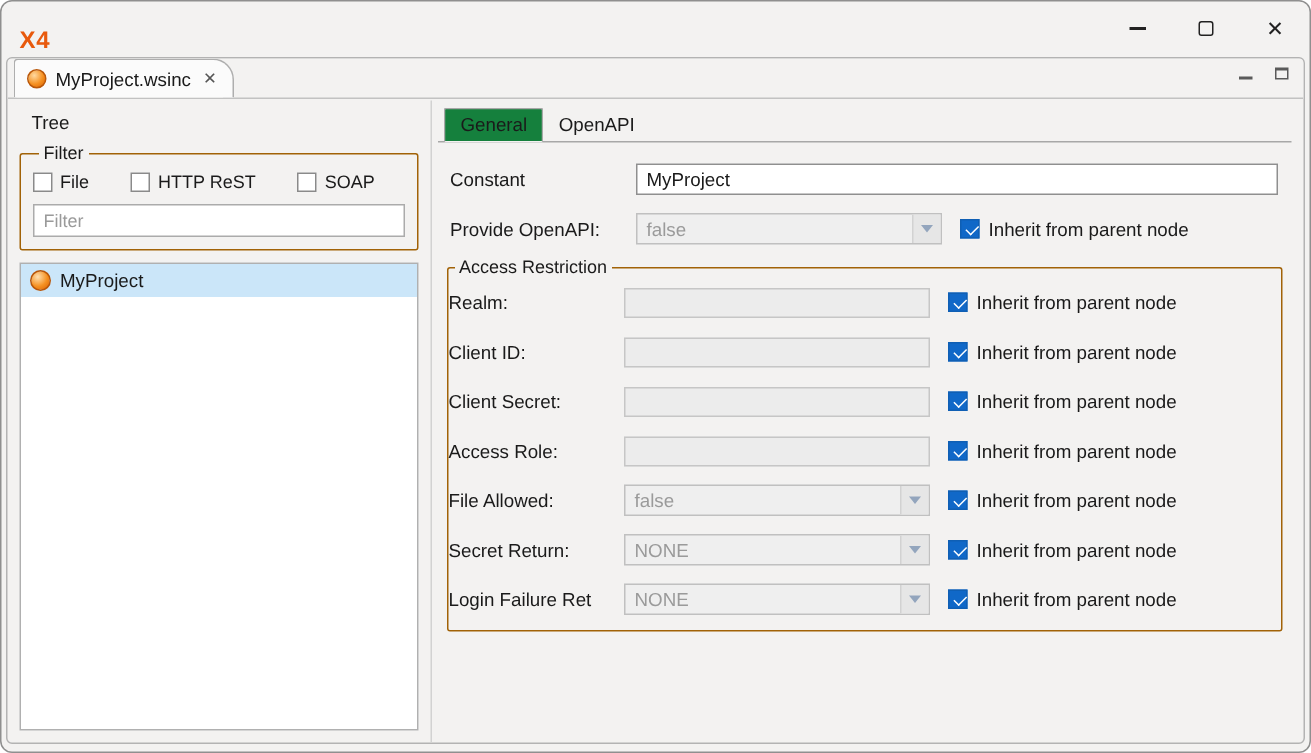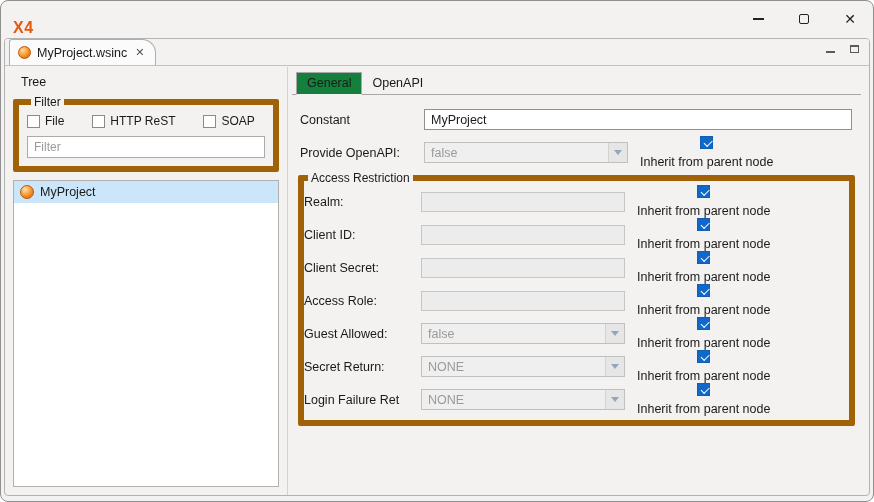--- a/index.html
+++ b/index.html
@@ -40,21 +40,21 @@
   .vc { width:14px; height:12px; display:flex; align-items:center; justify-content:center; }
   .vc .minbar { width:9px; height:1.5px; background:#5a5a5a; margin-top:6px; }
   .vc .maxbox { width:9px; height:8px; border:1.2px solid #5a5a5a; border-top-width:2.5px; }
 
   
   .content { position:absolute; left:0; right:0; top:28px; bottom:0; display:flex; }
 
   
   .left { width:282px; padding:6px 8px 8px 8px; display:flex; flex-direction:column; }
   .tree-title { font-size:12.5px; color:#1a1a1a; margin:2px 0 6px 8px; }
-  fieldset { border:6px solid #a16207; border-radius:2px; }
+  fieldset { border:1px solid #a16207; border-radius:2px; }
   legend { font-size:12px; color:#1a1a1a; padding:0 3px; margin-left:4px; }
   .filter-group { padding:3px 8px 8px 8px; }
   .cb-row { display:flex; gap:28px; align-items:center; margin:2px 0 8px 0; }
   .cb-item { display:flex; align-items:center; gap:5px; font-size:12px; color:#1a1a1a; cursor:default; }
   .checkbox { width:13px; height:13px; border:1px solid #8a8a8a; background:#fff; position:relative; flex:0 0 auto; }
   .checkbox.checked { background:#1068c8; border-color:#0f5fb4; }
   .checkbox.checked::after {
     content:""; position:absolute; left:2.5px; top:3px; width:7px; height:3.5px;
     border-left:1.8px solid #fff; border-bottom:1.8px solid #fff; transform:rotate(-45deg);
   }
@@ -76,21 +76,21 @@
   .rtab.active { background:#15803d; border:1px solid #a8a8a8; border-bottom:1px solid #f3f2f1; margin-bottom:-1px; border-radius:1px 1px 0 0; }
   .form { padding:8px 6px 0 8px; flex:1; }
   .row { display:flex; align-items:center; height:33px; }
   .lbl { width:124px; font-size:12.5px; color:#1a1a1a; flex:0 0 auto; }
   .text-input { width:428px; height:21px; border:1px solid #8f8f8f; background:#fff; font-size:12.5px; padding:1px 6px; font-family:"Liberation Sans",sans-serif; color:#1a1a1a; }
   .dis-input { width:204px; height:20px; border:1px solid #c6c6c6; background:#ececec; font-size:12.5px; padding:1px 6px; color:#8f8f8f; font-family:"Liberation Sans",sans-serif; }
   .select { width:204px; height:21px; border:1px solid #c0c0c0; background:#efefef; display:flex; align-items:center; color:#9a9a9a; font-size:12.5px; cursor:default; }
   .select .val { flex:1; padding:0 6px; overflow:hidden; white-space:nowrap; }
   .select .arrow-zone { width:19px; height:100%; display:flex; align-items:center; justify-content:center; background:#e6e6e6; border-left:1px solid #d2d2d2; }
   .tri { width:0; height:0; border-left:4px solid transparent; border-right:4px solid transparent; border-top:5px solid #93a5bd; }
-  .inherit { display:flex; align-items:center; gap:6px; margin-left:12px; font-size:12.5px; color:#1a1a1a; cursor:default;flex-direction:column; }
+  .inherit { display:flex; align-items:center; gap:6px; margin-left:12px; font-size:12.5px; color:#1a1a1a; cursor:default; }
   .ar-group { margin:2px 0 0 -2px; padding:0 8px 4px 0; }
   .ar-group .lbl { width:117px; }
 </style>
 </head>
 <body>
 
 <div class="window">
 
   <div class="titlebar">
     <span class="logo">X4</span>
@@ -216,21 +216,21 @@
             <div class="row">
               <span class="lbl">Access Role:</span>
               <input class="dis-input" disabled="" value="" style="">
               <div class="inherit">
                 <span class="checkbox checked"></span>
                 <span>Inherit from parent node</span>
               </div>
             </div>
 
             <div class="row">
-              <span class="lbl">Guest Allowed:</span>
+              <span class="lbl">File Allowed:</span>
               <div class="select">
                 <span class="val">false</span>
                 <span class="arrow-zone">
                     <span class="tri"></span>
                   </span>
               </div>
               <div class="inherit">
                 <span class="checkbox checked"></span>
                 <span>Inherit from parent node</span>
               </div>

